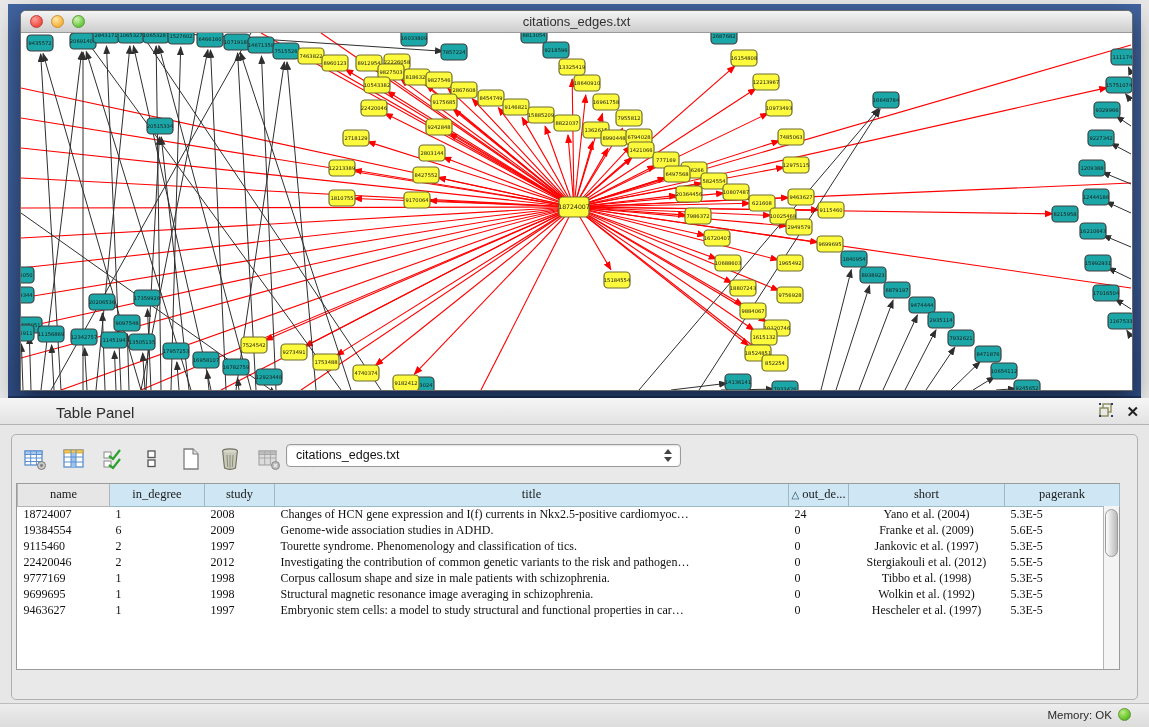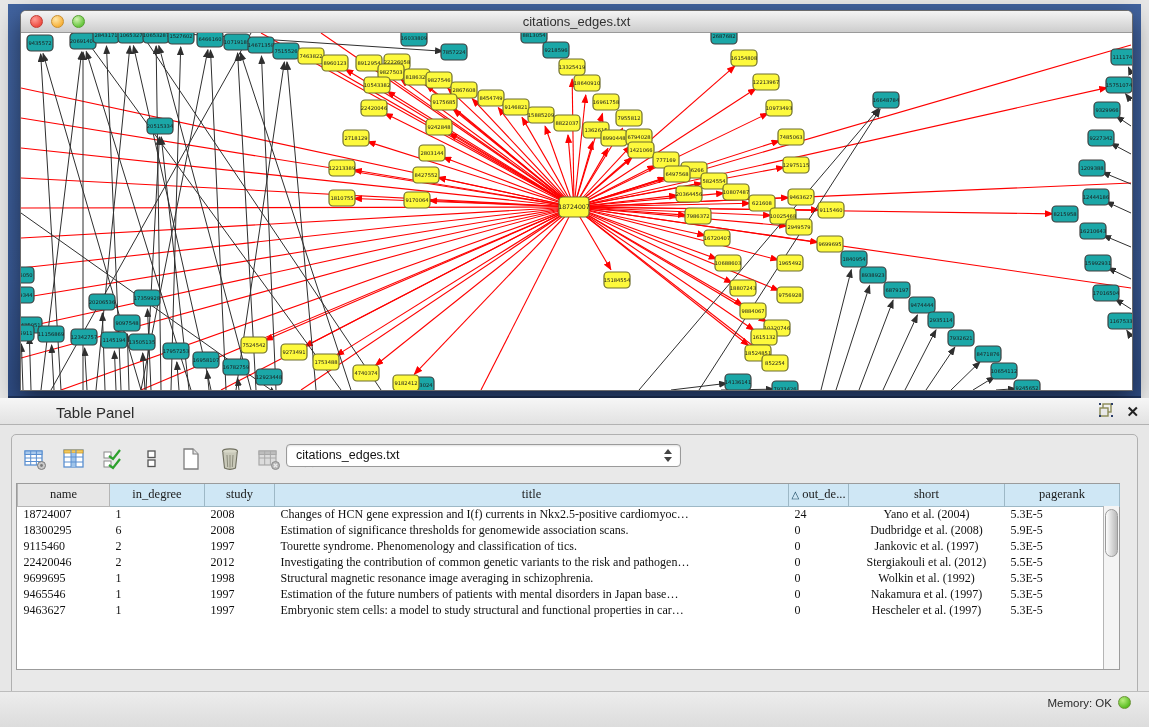--- a/index.html
+++ b/index.html
@@ -59,21 +59,21 @@
   .vthumb { position:absolute; left:1px; top:3px; width:13px; height:48px; border-radius:7px;
             background:linear-gradient(to right,#fdfdfd,#b9b9b9); border:1px solid #9a9a9a; }
 
   .tabs { position:absolute; left:0; top:274px; width:100%; display:flex; justify-content:center; }
   .seg { display:flex; border:1px solid #8f8f8f; border-radius:4px; overflow:hidden;
          background:#fdfdfd; box-shadow:0 1px 0 rgba(255,255,255,.7); }
   .seg-item { padding:3px 14px; font-size:12.5px; color:#1d1d1d; border-left:1px solid #a8a8a8; }
   .seg-item:first-child { border-left:none; }
   .seg-item.active { background:linear-gradient(#8b8b8b,#707070); color:#efefef; }
 
-  .status-strip { position:absolute; left:0; bottom:0; width:100%; height:36px;
+  .status-strip { position:absolute; left:0; bottom:0; width:100%; height:24px;
                   background:linear-gradient(#ededed,#dcdcdc); border-top:1px solid #bdbdbd; }
   .mem { position:absolute; right:18px; top:4px; display:flex; align-items:center; gap:6px;
          font-size:11.5px; color:#2a2a2a; }
   .memdot { width:13px; height:13px; border-radius:50%;
             background:radial-gradient(circle at 35% 30%, #b9ee7f, #55bb1d 75%); border:1px solid #6a9437; }
 </style>
 </head>
 <body>
 
 <div class="screen">
@@ -846,62 +846,62 @@
               <tr>
                 <td class="c0">18724007</td>
                 <td class="c1">1</td>
                 <td class="c2">2008</td>
                 <td class="c3">Changes of HCN gene expression and I(f) currents in Nkx2.5-positive cardiomyoc…</td>
                 <td class="c4">24</td>
                 <td class="c5 center">Yano et al. (2004)</td>
                 <td class="c6">5.3E-5</td>
               </tr>
               <tr>
-                <td class="c0">18300295</td>
+                <td class="c0">19384554</td>
                 <td class="c1">6</td>
-                <td class="c2">2008</td>
-                <td class="c3">Estimation of significance thresholds for genomewide association scans.</td>
+                <td class="c2">2009</td>
+                <td class="c3">Genome-wide association studies in ADHD.</td>
                 <td class="c4">0</td>
-                <td class="c5 center">Dudbridge et al. (2008)</td>
-                <td class="c6">5.9E-5</td>
+                <td class="c5 center">Franke et al. (2009)</td>
+                <td class="c6">5.6E-5</td>
               </tr>
               <tr>
                 <td class="c0">9115460</td>
                 <td class="c1">2</td>
                 <td class="c2">1997</td>
                 <td class="c3">Tourette syndrome. Phenomenology and classification of tics.</td>
                 <td class="c4">0</td>
                 <td class="c5 center">Jankovic et al. (1997)</td>
                 <td class="c6">5.3E-5</td>
               </tr>
               <tr>
                 <td class="c0">22420046</td>
                 <td class="c1">2</td>
                 <td class="c2">2012</td>
                 <td class="c3">Investigating the contribution of common genetic variants to the risk and pathogen…</td>
                 <td class="c4">0</td>
                 <td class="c5 center">Stergiakouli et al. (2012)</td>
                 <td class="c6">5.5E-5</td>
               </tr>
               <tr>
+                <td class="c0">9777169</td>
+                <td class="c1">1</td>
+                <td class="c2">1998</td>
+                <td class="c3">Corpus callosum shape and size in male patients with schizophrenia.</td>
+                <td class="c4">0</td>
+                <td class="c5 center">Tibbo et al. (1998)</td>
+                <td class="c6">5.3E-5</td>
+              </tr>
+              <tr>
                 <td class="c0">9699695</td>
                 <td class="c1">1</td>
                 <td class="c2">1998</td>
                 <td class="c3">Structural magnetic resonance image averaging in schizophrenia.</td>
                 <td class="c4">0</td>
                 <td class="c5 center">Wolkin et al. (1992)</td>
-                <td class="c6">5.3E-5</td>
-              </tr>
-              <tr>
-                <td class="c0">9465546</td>
-                <td class="c1">1</td>
-                <td class="c2">1997</td>
-                <td class="c3">Estimation of the future numbers of patients with mental disorders in Japan base…</td>
-                <td class="c4">0</td>
-                <td class="c5 center">Nakamura et al. (1997)</td>
                 <td class="c6">5.3E-5</td>
               </tr>
               <tr>
                 <td class="c0">9463627</td>
                 <td class="c1">1</td>
                 <td class="c2">1997</td>
                 <td class="c3">Embryonic stem cells: a model to study structural and functional properties in car…</td>
                 <td class="c4">0</td>
                 <td class="c5 center">Hescheler et al. (1997)</td>
                 <td class="c6">5.3E-5</td>

